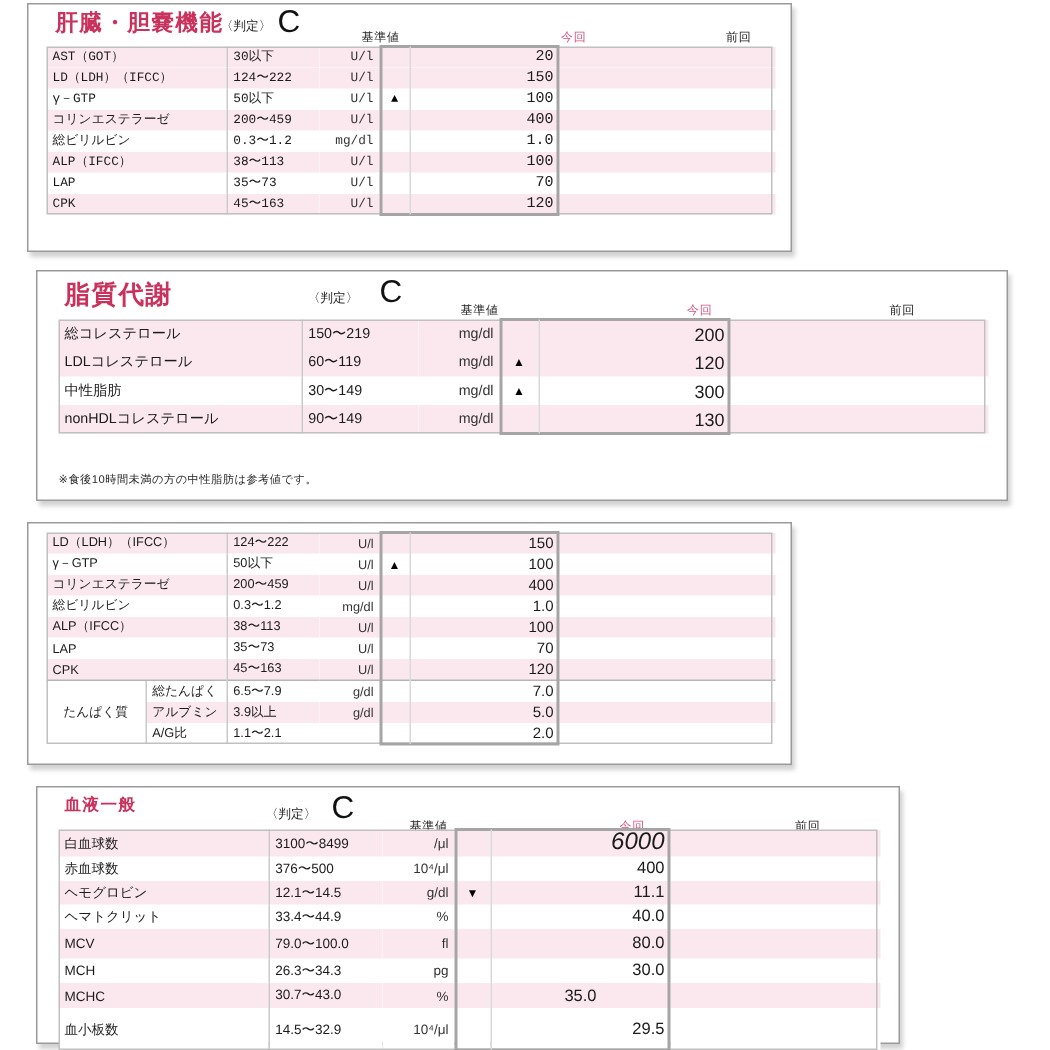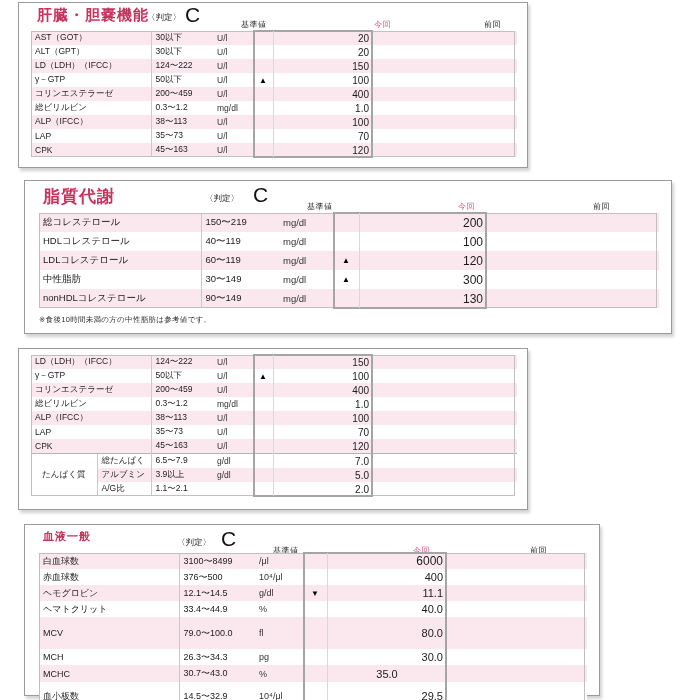--- a/index.html
+++ b/index.html
@@ -86,21 +86,21 @@
     vertical-align: middle;
     overflow: hidden;
     white-space: nowrap;
   }
   tr.stripe td { background: #fbe8ef; }
   tr.plain  td { background: #ffffff; }
 
   td.c-name   { text-align: left;  padding-left: 10px; }
   td.c-sub    { text-align: left;  padding-left: 8px; }
   td.c-ref    { text-align: left;  padding-left: 6px; }
-  td.c-unit   { text-align: left; padding-right: 8px; color: #333; }
+  td.c-unit   { text-align: right; padding-right: 8px; color: #333; }
   td.c-flag   { text-align: center; font-size: 8px; color: #000; }
   td.c-value  { text-align: right; padding-right: 12px; font-size: 10px; }
   td.c-prev   { text-align: right; }
 
   
   .vline-ref  { border-left: 1px solid #c9c9c9 !important; }
 
   
   .grid-wrap { position: relative; }
   .grid-outline {
@@ -148,41 +148,33 @@
   <div class="panel" style="left:18px; top:2px; width:510px; height:166px;">
     <div class="panel-head">
       <div class="panel-title">肝臓・胆嚢機能</div>
       <div class="judge-label" style="left:128px;">〈判定〉</div>
       <div class="judge-grade" style="left:166px;">C</div>
       <div class="col-head" style="left:222px; top:16px;">基準値</div>
       <div class="col-head pink" style="left:355px; top:16px;">今回</div>
       <div class="col-head" style="left:465px; top:16px;">前回</div>
     </div>
 
-    <div class="grid-wrap" style="margin:0 12px 0 12px; position:relative;">
+    <div class="grid-wrap" style="margin:0 12px 0 12px; position:relative;font-family:Liberation Mono, monospace;">
       <table class="grid">
         <colgroup>
           <col style="width:120px">
             <col style="width:62px">
             <col style="width:40px">
           <col style="width:20px">
             <col style="width:100px">
             <col style="width:144px">
         </colgroup>
         <tbody>
             <tr class="stripe">
               <td class="c-name">AST（GOT）</td>
-              <td class="c-ref vline-ref">30以下</td>
-              <td class="c-unit">U/l</td>
-              <td class="c-flag"></td>
-              <td class="c-value">20</td>
-              <td class="c-prev"></td>
-            </tr>
-            <tr class="plain">
-              <td class="c-name">ALT（GPT）</td>
               <td class="c-ref vline-ref">30以下</td>
               <td class="c-unit">U/l</td>
               <td class="c-flag"></td>
               <td class="c-value">20</td>
               <td class="c-prev"></td>
             </tr>
             <tr class="stripe">
               <td class="c-name">LD（LDH）（IFCC）</td>
               <td class="c-ref vline-ref">124〜222</td>
               <td class="c-unit">U/l</td>
@@ -266,28 +258,20 @@
             <col style="width:128px">
             <col style="width:172px">
         </colgroup>
         <tbody>
             <tr class="stripe">
               <td class="c-name" style="height:19px;">総コレステロール</td>
               <td class="c-ref vline-ref" style="height:19px;">150〜219</td>
               <td class="c-unit" style="height:19px;">mg/dl</td>
               <td class="c-flag" style="height:19px;"></td>
               <td class="c-value" style="height:19px;font-size:12px;">200</td>
-              <td class="c-prev" style="height:19px;"></td>
-            </tr>
-            <tr class="plain">
-              <td class="c-name" style="height:19px;">HDLコレステロール</td>
-              <td class="c-ref vline-ref" style="height:19px;">40〜119</td>
-              <td class="c-unit" style="height:19px;">mg/dl</td>
-              <td class="c-flag" style="height:19px;"></td>
-              <td class="c-value" style="height:19px;font-size:12px;">100</td>
               <td class="c-prev" style="height:19px;"></td>
             </tr>
             <tr class="stripe">
               <td class="c-name" style="height:19px;">LDLコレステロール</td>
               <td class="c-ref vline-ref" style="height:19px;">60〜119</td>
               <td class="c-unit" style="height:19px;">mg/dl</td>
               <td class="c-flag" style="height:19px;">▲</td>
               <td class="c-value" style="height:19px;font-size:12px;">120</td>
               <td class="c-prev" style="height:19px;"></td>
             </tr>
@@ -440,21 +424,21 @@
           <col style="width:24px">
             <col style="width:120px">
             <col style="width:140px">
         </colgroup>
         <tbody>
             <tr class="stripe">
               <td class="c-name" style="height:16px;">白血球数</td>
               <td class="c-ref vline-ref" style="height:16px;">3100〜8499</td>
               <td class="c-unit" style="height:16px;">/μl</td>
               <td class="c-flag" style="height:16px;"></td>
-              <td class="c-value" style="height:16px;font-size:12px;">6000</td>
+              <td class="c-value" style="height:16px;font-size:16px;font-style:italic;">6000</td>
               <td class="c-prev" style="height:16px;"></td>
             </tr>
             <tr class="plain">
               <td class="c-name" style="height:16px;">赤血球数</td>
               <td class="c-ref vline-ref" style="height:16px;">376〜500</td>
               <td class="c-unit" style="height:16px;">10⁴/μl</td>
               <td class="c-flag" style="height:16px;"></td>
               <td class="c-value" style="height:16px;font-size:11px;">400</td>
               <td class="c-prev" style="height:16px;"></td>
             </tr>
@@ -472,21 +456,21 @@
               <td class="c-unit" style="height:16px;">%</td>
               <td class="c-flag" style="height:16px;"></td>
               <td class="c-value" style="height:16px;font-size:11px;">40.0</td>
               <td class="c-prev" style="height:16px;"></td>
             </tr>
             <tr class="stripe">
               <td class="c-name" style="height:16px;">MCV</td>
               <td class="c-ref vline-ref" style="height:16px;">79.0〜100.0</td>
               <td class="c-unit" style="height:16px;">fl</td>
               <td class="c-flag" style="height:16px;"></td>
-              <td class="c-value" style="height:32px;font-size:11px;margin-left:20px;">80.0</td>
+              <td class="c-value" style="height:20px;font-size:11px;margin-left:20px;">80.0</td>
               <td class="c-prev" style="height:16px;"></td>
             </tr>
             <tr class="plain">
               <td class="c-name" style="height:16px;">MCH</td>
               <td class="c-ref vline-ref" style="height:16px;">26.3〜34.3</td>
               <td class="c-unit" style="height:16px;">pg</td>
               <td class="c-flag" style="height:16px;"></td>
               <td class="c-value" style="height:16px;font-size:11px;">30.0</td>
               <td class="c-prev" style="height:16px;"></td>
             </tr>

